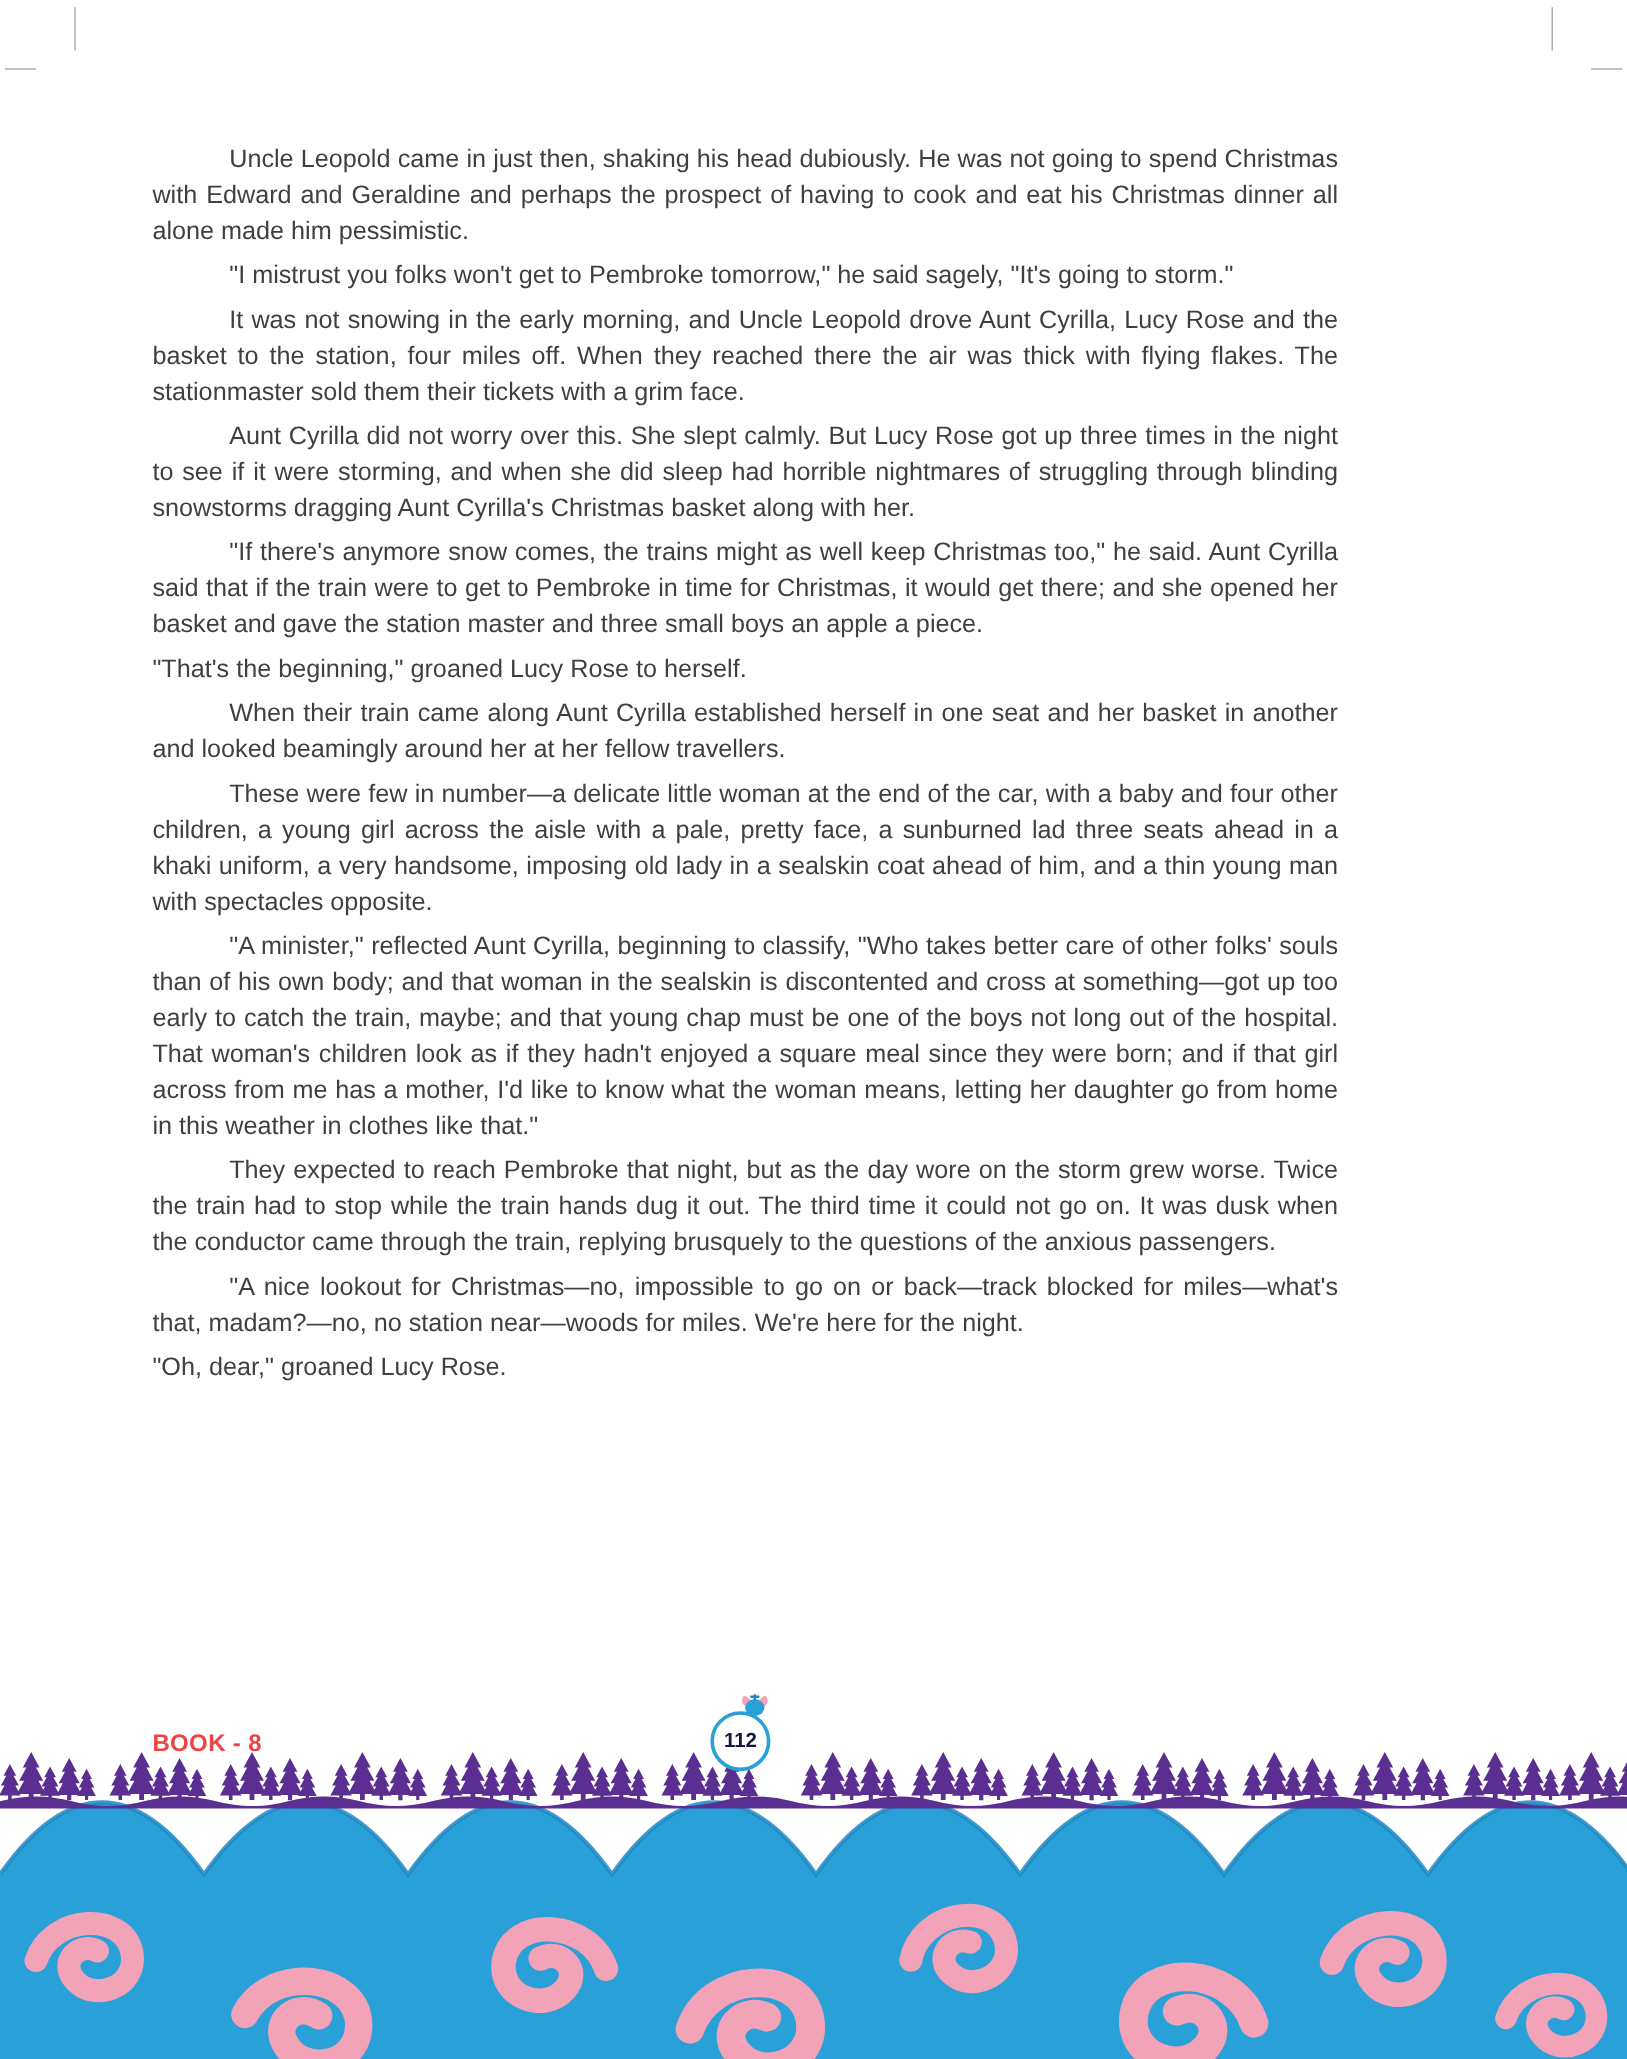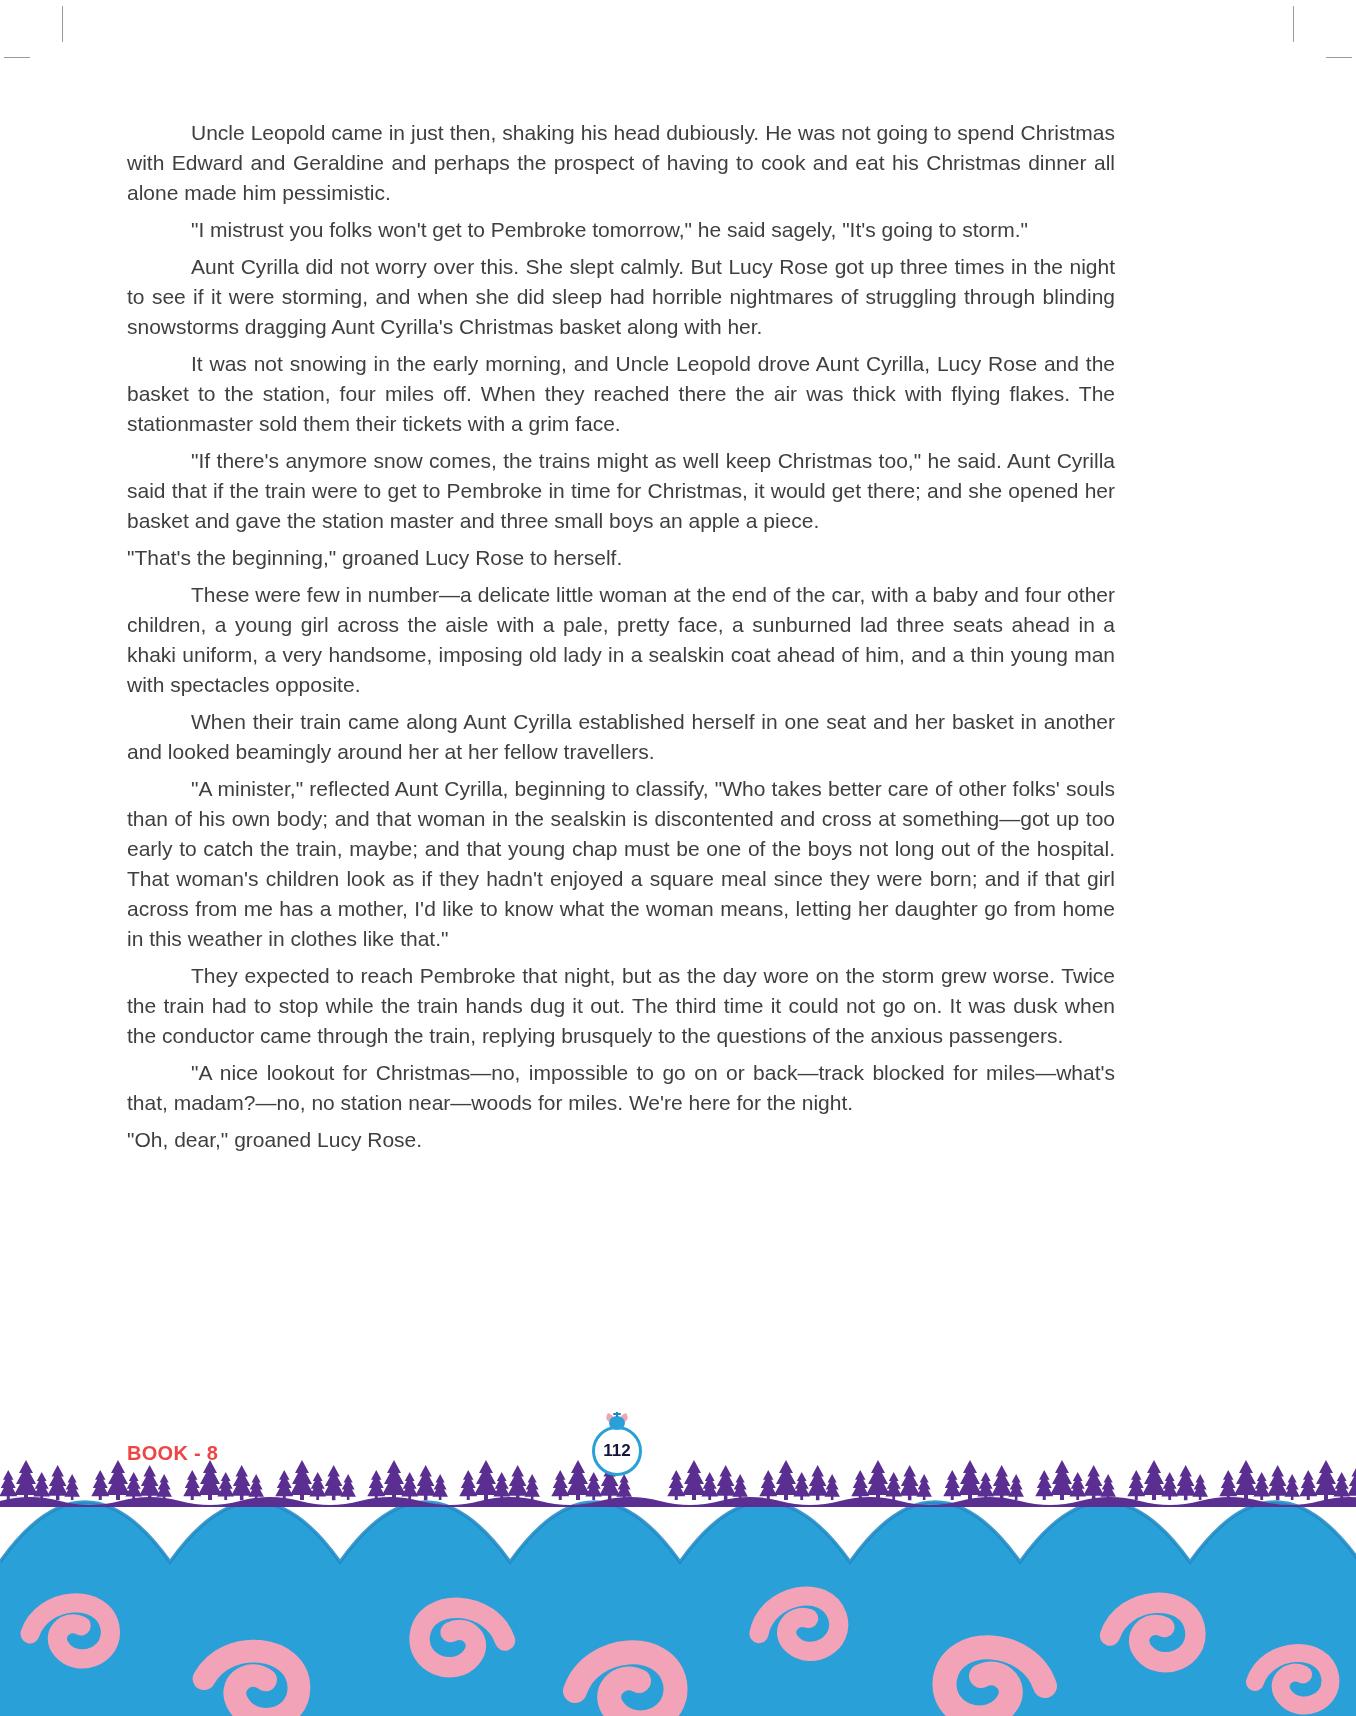--- a/index.html
+++ b/index.html
@@ -46,21 +46,21 @@
     color: #ef4444;
     letter-spacing: 0.3px;
     z-index: 6;
   }
   .page-badge {
     position: absolute;
     left: 592px;
     top: 1410px;
     width: 50px;
     z-index: 6;
-    text-align: center;
+    text-align: right;
   }
   .badge-ornament {
     position: relative;
     height: 20px;
     margin-bottom: -4px;
   }
   .badge-circle {
     width: 44px;
     height: 44px;
     margin: 0 auto;
@@ -91,26 +91,26 @@
 <div class="page">
 
   <div class="crop crop-v crop-tl-v"></div>
   <div class="crop crop-h crop-tl-h"></div>
   <div class="crop crop-v crop-tr-v"></div>
   <div class="crop crop-h crop-tr-h"></div>
 
   <div class="content">
     <p class="indent">Uncle Leopold came in just then, shaking his head dubiously. He was not going to spend Christmas with Edward and Geraldine and perhaps the prospect of having to cook and eat his Christmas dinner all alone made him pessimistic.</p>
     <p class="indent">"I mistrust you folks won't get to Pembroke tomorrow," he said sagely, "It's going to storm."</p>
+    <p class="indent">It was not snowing in the early morning, and Uncle Leopold drove Aunt Cyrilla, Lucy Rose and the basket to the station, four miles off. When they reached there the air was thick with flying flakes. The stationmaster sold them their tickets with a grim face.</p>
     <p class="indent">Aunt Cyrilla did not worry over this. She slept calmly. But Lucy Rose got up three times in the night to see if it were storming, and when she did sleep had horrible nightmares of struggling through blinding snowstorms dragging Aunt Cyrilla's Christmas basket along with her.</p>
-    <p class="indent">It was not snowing in the early morning, and Uncle Leopold drove Aunt Cyrilla, Lucy Rose and the basket to the station, four miles off. When they reached there the air was thick with flying flakes. The stationmaster sold them their tickets with a grim face.</p>
     <p class="indent">"If there's anymore snow comes, the trains might as well keep Christmas too," he said. Aunt Cyrilla said that if the train were to get to Pembroke in time for Christmas, it would get there; and she opened her basket and gave the station master and three small boys an apple a piece.</p>
     <p>"That's the beginning," groaned Lucy Rose to herself.</p>
+    <p class="indent">When their train came along Aunt Cyrilla established herself in one seat and her basket in another and looked beamingly around her at her fellow travellers.</p>
     <p class="indent">These were few in number—a delicate little woman at the end of the car, with a baby and four other children, a young girl across the aisle with a pale, pretty face, a sunburned lad three seats ahead in a khaki uniform, a very handsome, imposing old lady in a sealskin coat ahead of him, and a thin young man with spectacles opposite.</p>
-    <p class="indent">When their train came along Aunt Cyrilla established herself in one seat and her basket in another and looked beamingly around her at her fellow travellers.</p>
     <p class="indent">"A minister," reflected Aunt Cyrilla, beginning to classify, "Who takes better care of other folks' souls than of his own body; and that woman in the sealskin is discontented and cross at something—got up too early to catch the train, maybe; and that young chap must be one of the boys not long out of the hospital. That woman's children look as if they hadn't enjoyed a square meal since they were born; and if that girl across from me has a mother, I'd like to know what the woman means, letting her daughter go from home in this weather in clothes like that."</p>
     <p class="indent">They expected to reach Pembroke that night, but as the day wore on the storm grew worse. Twice the train had to stop while the train hands dug it out. The third time it could not go on. It was dusk when the conductor came through the train, replying brusquely to the questions of the anxious passengers.</p>
     <p class="indent">"A nice lookout for Christmas—no, impossible to go on or back—track blocked for miles—what's that, madam?—no, no station near—woods for miles. We're here for the night.</p>
     <p>"Oh, dear," groaned Lucy Rose.</p>
   </div>
 
   <div class="book-label">BOOK - 8</div>
 
   <div class="page-badge">
     <div class="badge-ornament">

